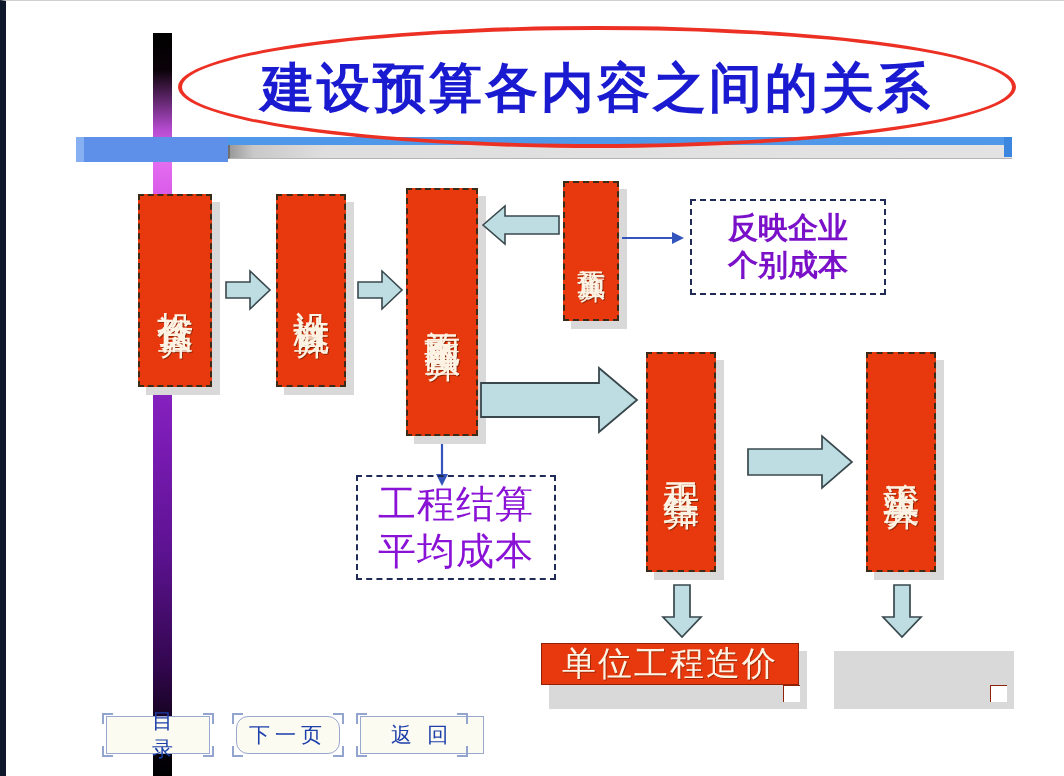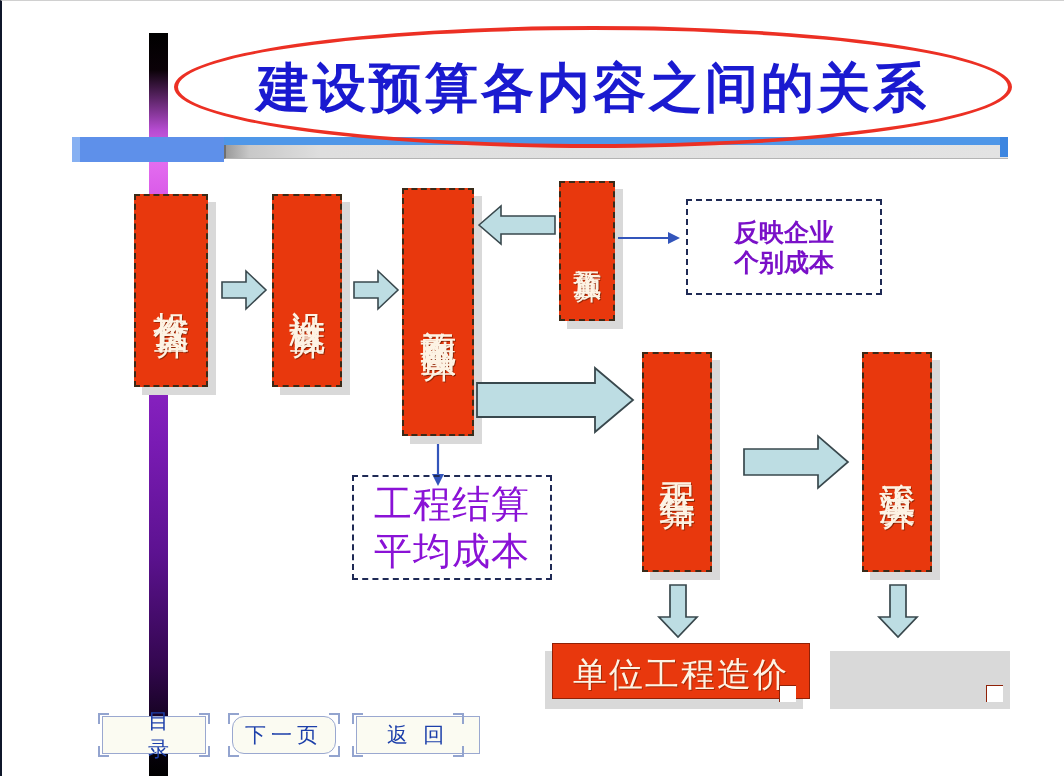--- a/index.html
+++ b/index.html
@@ -7,21 +7,21 @@
     font-family:"Liberation Serif","DejaVu Serif",serif;
     -webkit-font-smoothing:antialiased;
   }
   #stage{
     position:relative;
     width:1064px;
     height:776px;
     background:#ffffff;
     overflow:hidden;
     border-top:1px solid #d0d0d0;
-    border-left:2px solid #0f172a;
+    border-left:6px solid #0f172a;
     box-sizing:border-box;
   }
 
   
   .vbar{
     position:absolute;
     left:147px; top:32px;
     width:19px; height:744px;
     background:linear-gradient(to bottom,
        #000000 0%,
@@ -163,21 +163,21 @@
     background:transparent;
     display:flex;
     align-items:center;
     justify-content:center;
     text-align:center;
     z-index:5;
   }
   .dbox .t-bold{
     color:#7a10c8;
     font-weight:bold;
-    font-size:25px;
+    font-size:30px;
     line-height:1.22;
     letter-spacing:0px;
     font-family:"Liberation Sans","DejaVu Sans",sans-serif;
   }
   .dbox .t-serif{
     color:#8a12d6;
     font-size:38px;
     line-height:1.22;
     letter-spacing:1px;
     font-family:"Liberation Serif","DejaVu Serif",serif;
@@ -328,21 +328,21 @@
     </svg>
   </div>
 
   <div class="arrow" style="left:875px;top:582px;">
     <svg width="42" height="56" viewBox="0 0 42 56">
       <polygon points="13,2 29,2 29,34 40,34 21,54 2,34 13,34" fill="#bddde3" stroke="#39484d" stroke-width="1.7"></polygon>
     </svg>
   </div>
 
   <div class="rbox-shadow" style="left:543px;top:650px;width:258px;height:58px;"></div>
-  <div class="rbox-h" style="left:550px;top:642px;width:258px;height:56px;align-items:flex-end;">
+  <div class="rbox-h" style="left:535px;top:642px;width:258px;height:42px;">
     <span>单位工程造价</span>
   </div>
   <div class="fold" style="left:777px;top:684px;"></div>
 
   <div class="rbox-shadow" style="left:828px;top:650px;width:180px;height:58px;"></div>
   <div class="fold" style="left:984px;top:684px;"></div>
 
   <div class="navwrap" style="left:96px;top:712px;width:112px;height:44px;">
     <div class="navbtn" style="left:4px;top:3px;width:104px;padding-left:45px;">
       <span>目  录</span>

